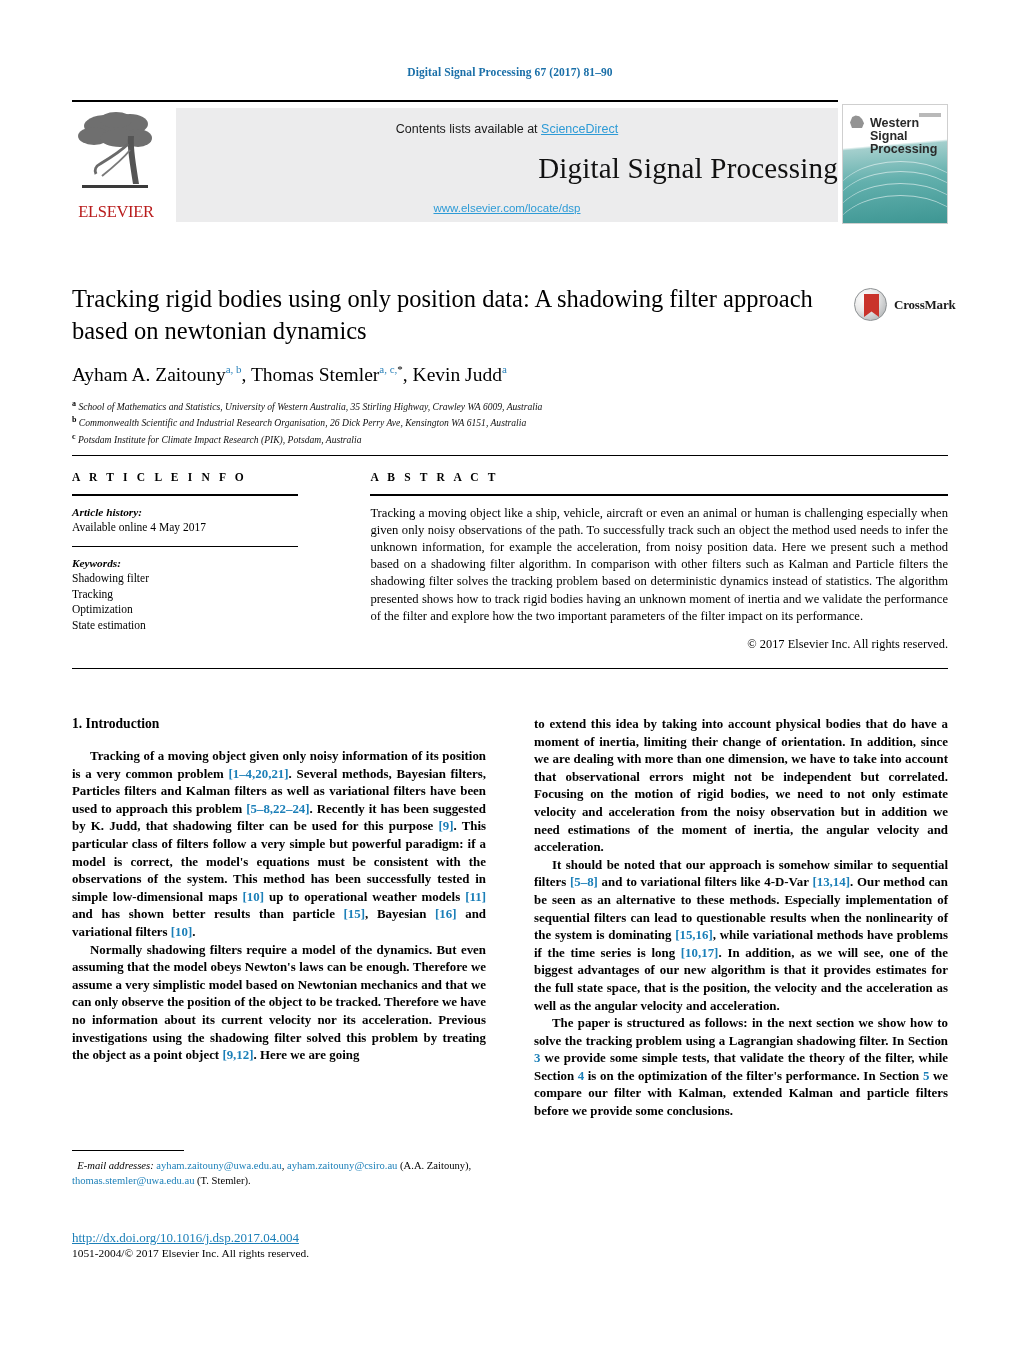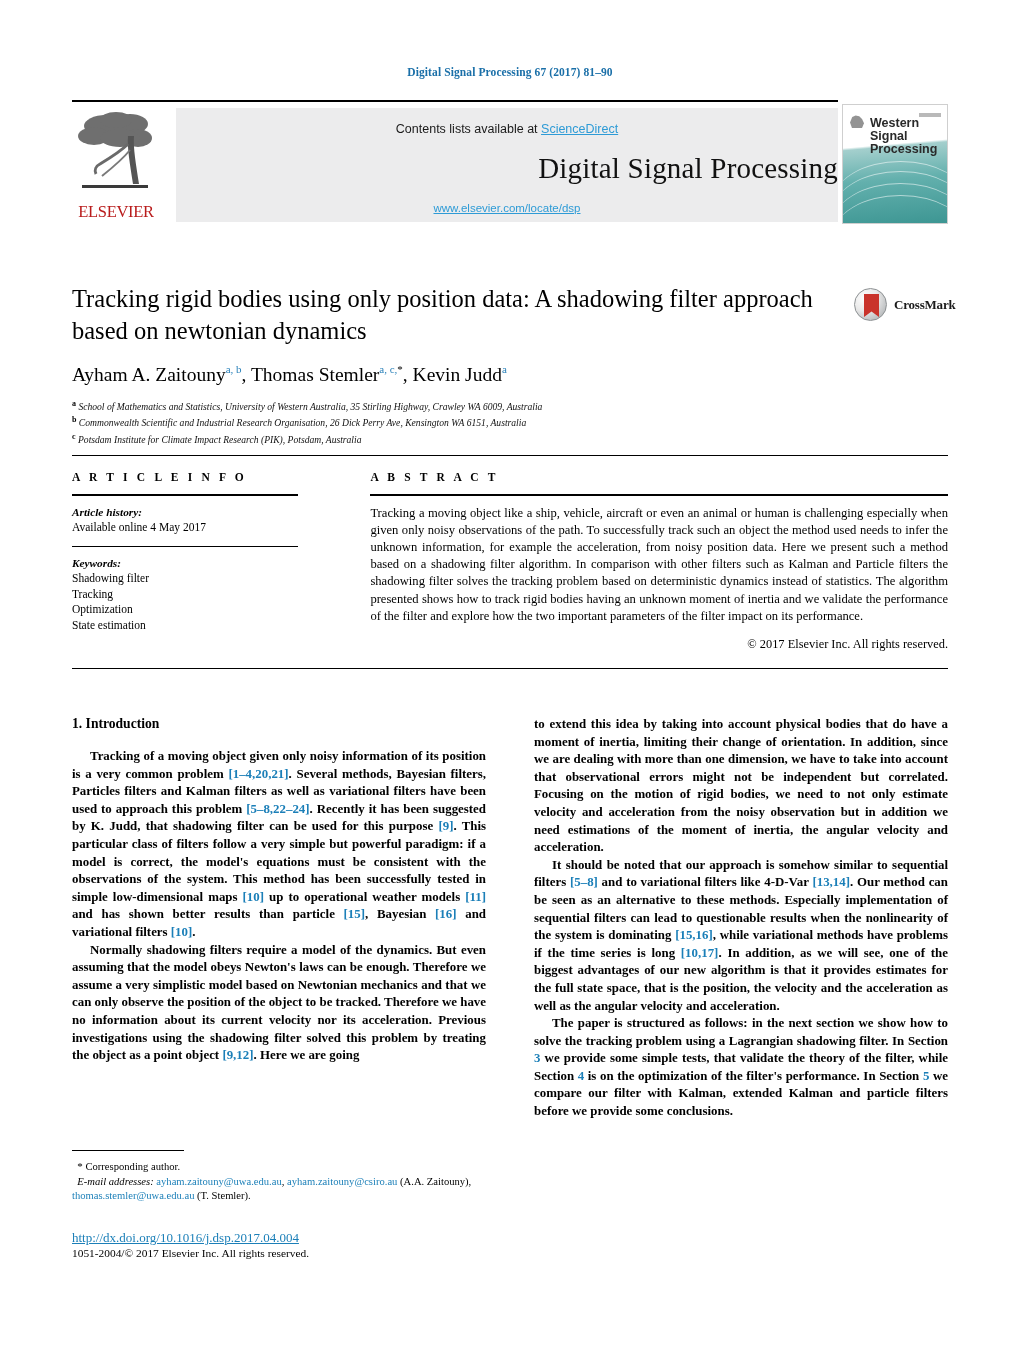--- a/index.html
+++ b/index.html
@@ -501,24 +501,20 @@
     <div class="col">
       <p class="para noindent">to extend this idea by taking into account physical bodies that do have a moment of inertia, limiting their change of orientation. In addition, since we are dealing with more than one dimension, we have to take into account that observational errors might not be independent but correlated. Focusing on the motion of rigid bodies, we need to not only estimate velocity and acceleration from the noisy observation but in addition we need estimations of the moment of inertia, the angular velocity and acceleration.</p>
       <p class="para">It should be noted that our approach is somehow similar to sequential filters <span class="ref">[5–8]</span> and to variational filters like 4-D-Var <span class="ref">[13,14]</span>. Our method can be seen as an alternative to these methods. Especially implementation of sequential filters can lead to questionable results when the nonlinearity of the system is dominating <span class="ref">[15,16]</span>, while variational methods have problems if the time series is long <span class="ref">[10,17]</span>. In addition, as we will see, one of the biggest advantages of our new algorithm is that it provides estimates for the full state space, that is the position, the velocity and the acceleration as well as the angular velocity and acceleration.</p>
       <p class="para">The paper is structured as follows: in the next section we show how to solve the tracking problem using a Lagrangian shadowing filter. In Section <span class="ref">3</span> we provide some simple tests, that validate the theory of the filter, while Section <span class="ref">4</span> is on the optimization of the filter's performance. In Section <span class="ref">5</span> we compare our filter with Kalman, extended Kalman and particle filters before we provide some conclusions.</p>
     </div>
   </div>
 
   <div class="footnote">
     <div class="fn-rule"></div>
     <div class="fn-line">
-      &nbsp;&nbsp;<span class="fn-star">*</span>
-      <span>Corresponding author.</span>
-    </div>
-    <div class="fn-line">
       &nbsp;&nbsp;<span class="fn-em">E-mail addresses:</span>
       <span><span class="link">ayham.zaitouny@uwa.edu.au</span>, <span class="link">ayham.zaitouny@csiro.au</span> (A.A. Zaitouny), <span class="link">thomas.stemler@uwa.edu.au</span> (T. Stemler).</span>
     </div>
   </div>
 
   <div class="doi-block">
     <a class="doi" href="#">http://dx.doi.org/10.1016/j.dsp.2017.04.004</a>
     <div class="issn">1051-2004/© 2017 Elsevier Inc. All rights reserved.</div>
   </div>
 

